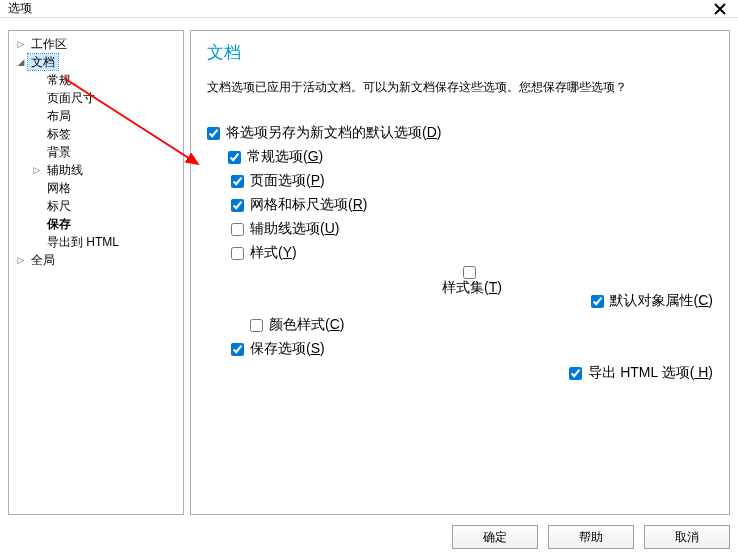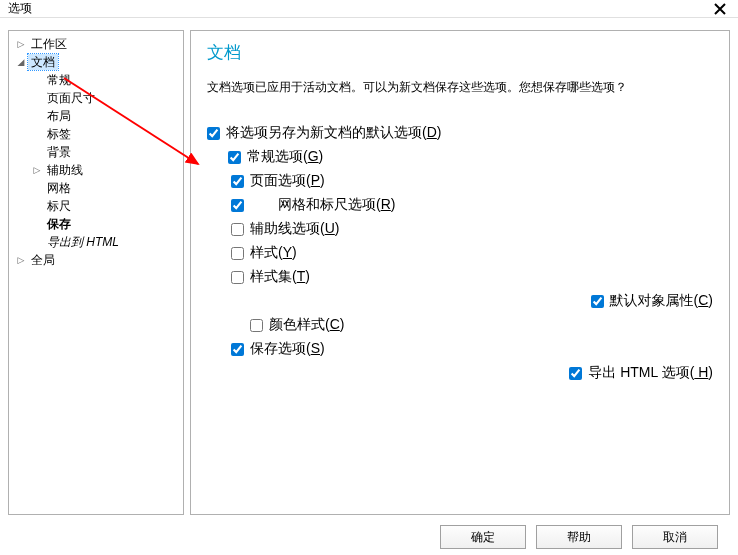--- a/index.html
+++ b/index.html
@@ -97,21 +97,21 @@
     width: 13px; height: 13px;
     margin: 0 6px 0 0;
     accent-color: #0078d7;
   }
   .checkbox-row .cb-label {
     font-size: 14px;
   }
   .cb-label u { text-decoration: underline; }
   .buttons {
     position: absolute;
-    bottom: 6px; right: 20px;
+    bottom: 6px; right: 8px;
     display: flex;
     gap: 10px;
   }
   .btn {
     width: 86px; height: 24px;
     border: 1px solid #a0a0a0;
     background: linear-gradient(#fdfdfd,#f0f0f0);
     font-size: 12px;
     cursor: pointer;
   }
@@ -172,21 +172,21 @@
         <span class="label-text">网格</span>
       </div>
       <div class="tree-item" style="padding-left: 22px;">
         <span class="arrow"></span>
         <span class="label-text">标尺</span>
       </div>
       <div class="tree-item" style="padding-left: 22px; font-weight: bold;">
         <span class="arrow"></span>
         <span class="label-text">保存</span>
       </div>
-      <div class="tree-item" style="padding-left: 22px; font-style: italic;">
+      <div class="tree-item" style="padding-left: 22px;">
         <span class="arrow"></span>
         <span class="label-text">导出到 HTML</span>
       </div>
       <div class="tree-item" style="padding-left: 6px;">
         <span class="arrow">▷</span>
         <span class="label-text">全局</span>
       </div>
     </div>
   <div class="main">
     <div class="panel-title">文档</div>
@@ -197,33 +197,33 @@
           <span class="cb-label">将选项另存为新文档的默认选项(<u>D</u>)</span>
         </div>
         <div class="checkbox-row" style="margin-left: 8px; padding-left: 13px;">
           <input type="checkbox" checked="" style="">
           <span class="cb-label">常规选项(<u>G</u>)</span>
         </div>
         <div class="checkbox-row" style="margin-left: 24px;">
           <input type="checkbox" checked="" style="">
           <span class="cb-label">页面选项(<u>P</u>)</span>
         </div>
-        <div class="checkbox-row" style="margin-left: 24px; gap: 28px;">
+        <div class="checkbox-row" style="margin-left: 24px;">
           <input type="checkbox" checked="" style="">
           <span class="cb-label">网格和标尺选项(<u>R</u>)</span>
         </div>
         <div class="checkbox-row" style="margin-left: 24px;">
           <input type="checkbox" style="">
           <span class="cb-label">辅助线选项(<u>U</u>)</span>
         </div>
         <div class="checkbox-row" style="margin-left: 24px; align-items: center;">
           <input type="checkbox" style="">
           <span class="cb-label">样式(<u>Y</u>)</span>
         </div>
-        <div class="checkbox-row" style="margin-left: 24px;">
+        <div class="checkbox-row" style="margin-left: 24px; flex-direction: column;">
           <input type="checkbox" style="">
           <span class="cb-label">样式集(<u>T</u>)</span>
         </div>
         <div class="checkbox-row" style="margin-left: 16px; justify-content: flex-end;">
           <input type="checkbox" checked="" style="">
           <span class="cb-label">默认对象属性(<u>C</u>)</span>
         </div>
         <div class="checkbox-row" style="margin-left: 24px; padding-left: 19px;">
           <input type="checkbox" style="">
           <span class="cb-label">颜色样式(<u>C</u>)</span>

